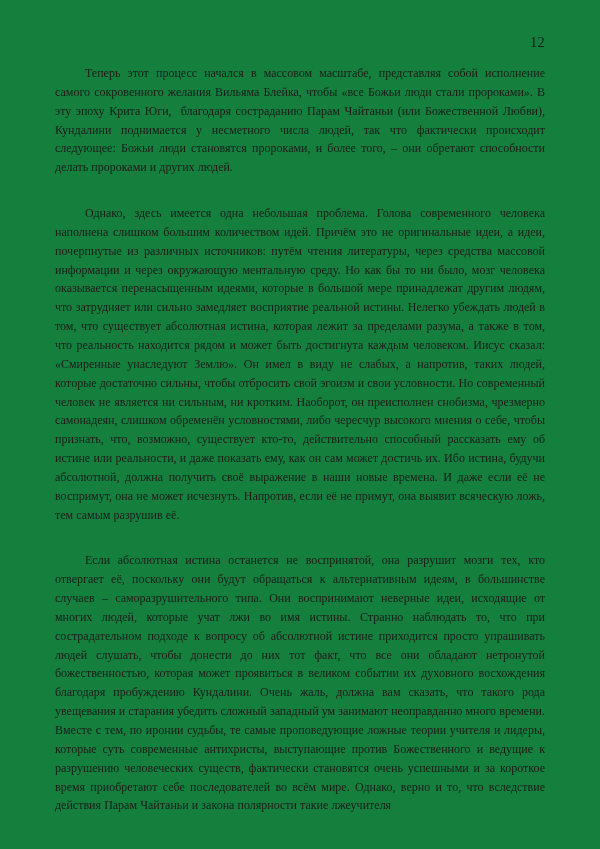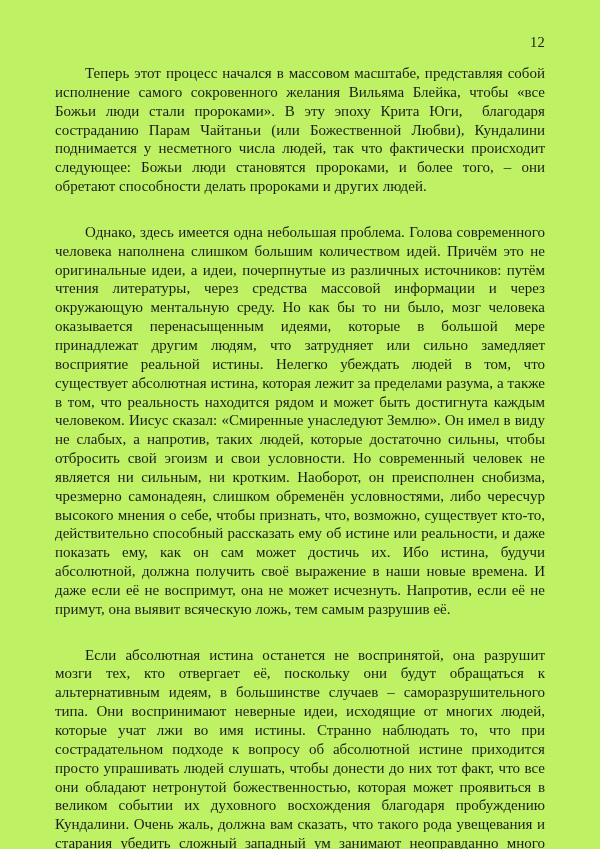--- a/index.html
+++ b/index.html
@@ -15,21 +15,21 @@
     color: #1b1b1b;
     -webkit-font-smoothing: antialiased;
     overflow: hidden;
     position: relative;
   }
   .page {
     position: relative;
     width: 600px;
     height: 849px;
     box-sizing: border-box;
-    background: #bef264;
+    background: #15803d;
   }
   .page-number {
     position: absolute;
     top: 33px;
     left: 0;
     width: 545px;
     text-align: right;
     font-size: 14.5px;
     line-height: 18px;
     color: #1b1b1b;
@@ -39,21 +39,21 @@
     position: absolute;
     top: 64px;
     left: 55px;
     width: 490px;
   }
   p.para {
     margin: 0 0 0 0;
     text-indent: 30px;
     text-align: justify;
     text-justify: inter-word;
-    font-size: 15px;
+    font-size: 12px;
     line-height: 18.85px;
     color: #1b1b1b;
     hyphens: none;
     word-spacing: 0.1px;
     white-space: pre-wrap;
   }
   p.para + p.para {
     margin-top: 27px;
   }
   

